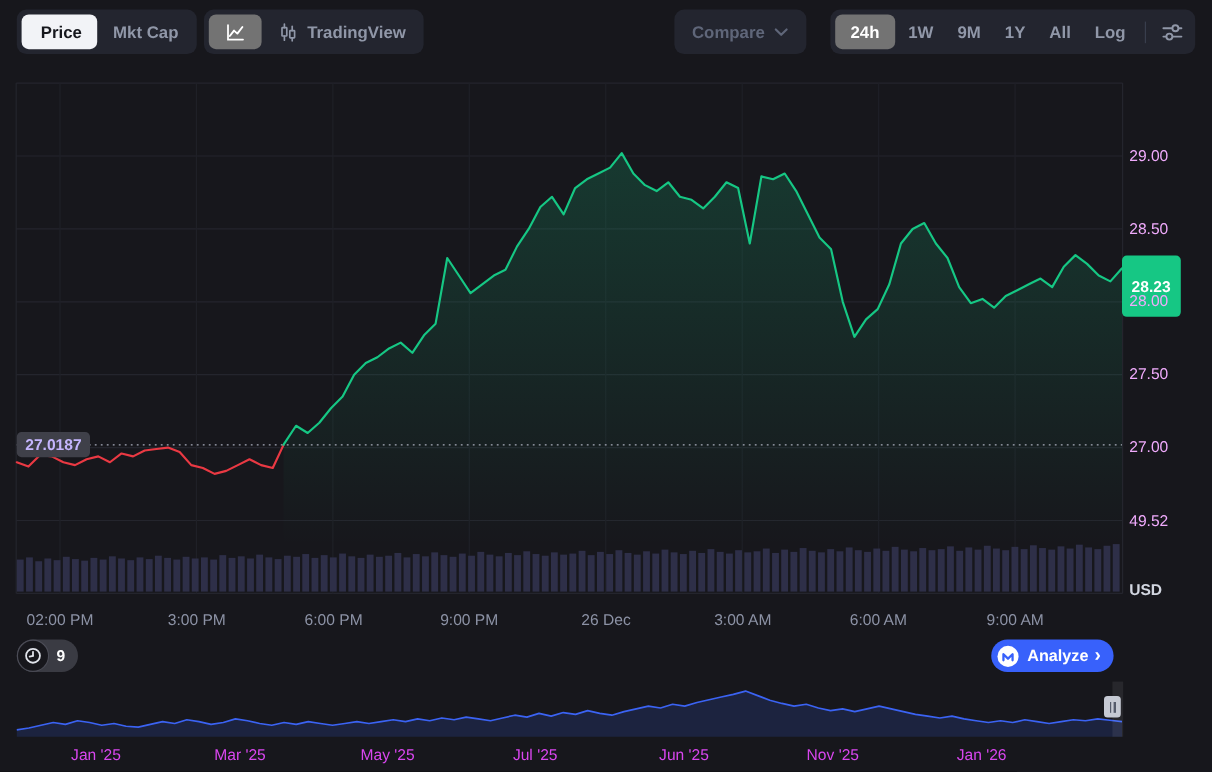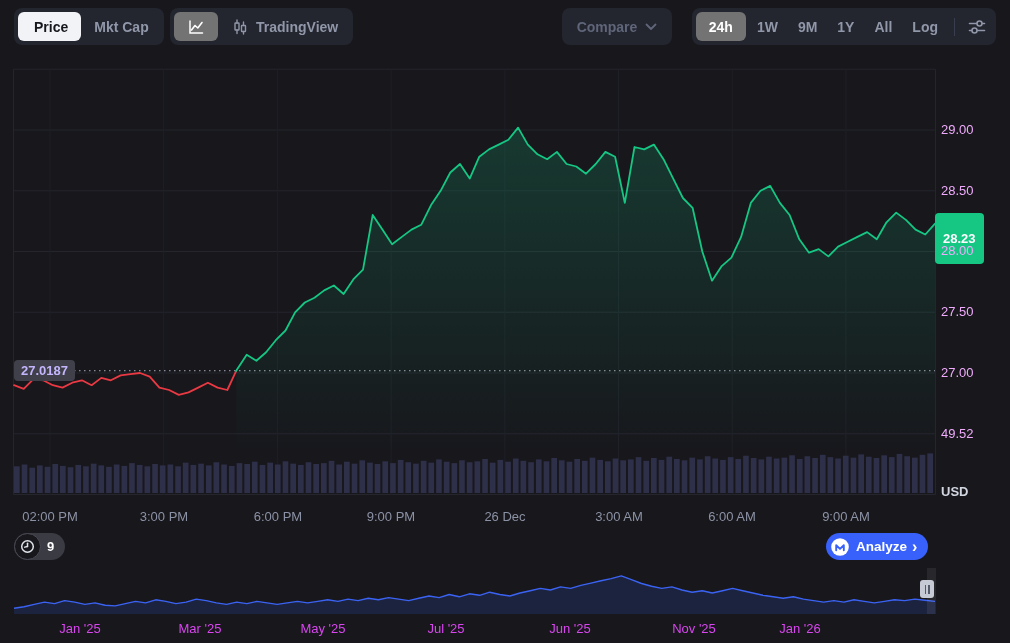--- a/index.html
+++ b/index.html
@@ -310,15 +310,15 @@
       <i></i>
       <i></i>
     </div>
 
   <div class="ntick" style="left:40px">Jan '25</div>
   <div class="ntick" style="left:160px">Mar '25</div>
   <div class="ntick" style="left:283px">May '25</div>
   <div class="ntick" style="left:406px">Jul '25</div>
   <div class="ntick" style="left:530px">Jun '25</div>
   <div class="ntick" style="left:654px">Nov '25</div>
-  <div class="ntick" style="left:760px">Jan '26</div>
+  <div class="ntick" style="left:778px">Jan '26</div>
 
 </div>
 
 </body></html>

